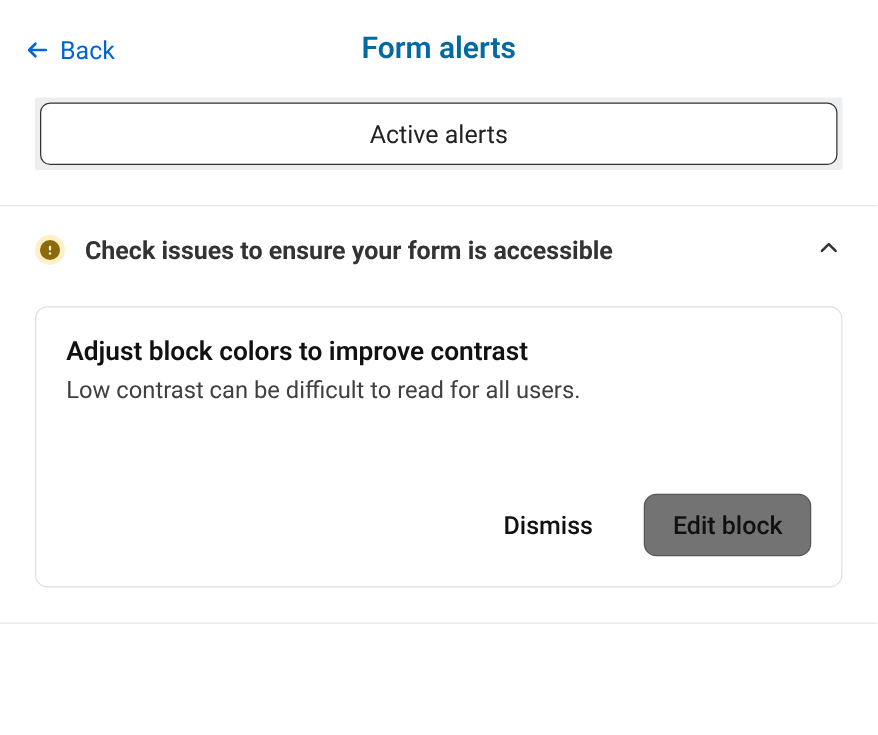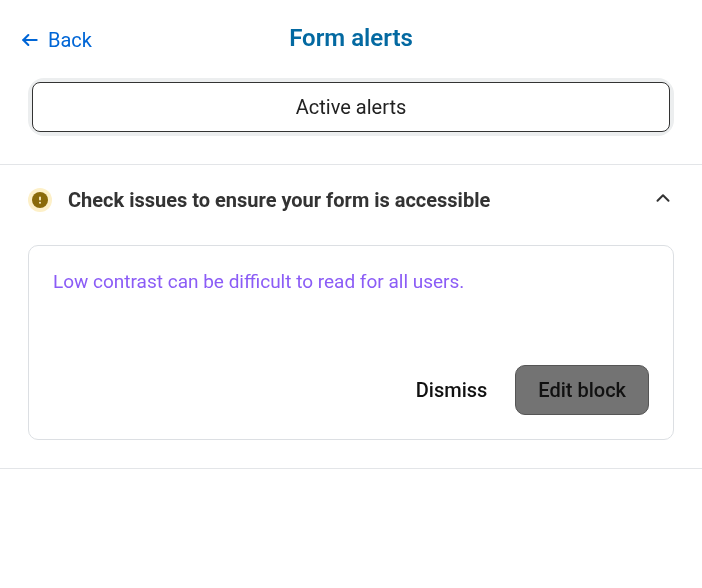--- a/index.html
+++ b/index.html
@@ -35,21 +35,21 @@
       font-size: 24px;
       font-weight: 600;
       color: #0369a1;
     }
     .tabs-container {
       padding: 10px 28px 28px 28px;
     }
     .tabs {
       display: flex;
       background: #eceeef;
-      border-radius: 16px;
+      border-radius: 2px;
       padding: 4px;
       gap: 0;
     }
     .tab {
       flex: 1;
       text-align: center;
       padding: 12px 0;
       font-size: 20px;
       color: #222;
       border-radius: 8px;
@@ -105,28 +105,28 @@
       padding: 24px;
     }
     .card-title {
       font-size: 21px;
       font-weight: 600;
       color: #111;
       margin-bottom: 6px;
     }
     .card-desc {
       font-size: 19px;
-      color: #8b5cf6;
+      color: #404040;
     }
     .card-actions {
       display: flex;
       justify-content: flex-end;
       align-items: center;
       margin-top: 72px;
-      gap: 28px;
+      gap: 41px;
     }
     .btn-text {
       font-size: 20px;
       color: #111;
       cursor: pointer;
       background: none;
       border: none;
       font-family: inherit;
       font-weight: 500;
     }
@@ -175,20 +175,21 @@
   </div>
   <div class="section-title">Check issues to ensure your form is accessible</div>
   <div class="chevron">
     <svg width="22" height="22" viewBox="0 0 24 24" fill="none" stroke="#333" stroke-width="2.2" stroke-linecap="round" stroke-linejoin="round">
       <polyline points="6 15 12 9 18 15"></polyline>
     </svg>
   </div>
 </div>
 
 <div class="card">
+  <div class="card-title">Adjust block colors to improve contrast</div>
   <div class="card-desc">Low contrast can be difficult to read for all users.</div>
   <div class="card-actions">
     <button class="btn-text">Dismiss</button>
     <button class="btn-outline">Edit block</button>
   </div>
 </div>
 
 <div class="divider"></div>
 
 </body></html>

